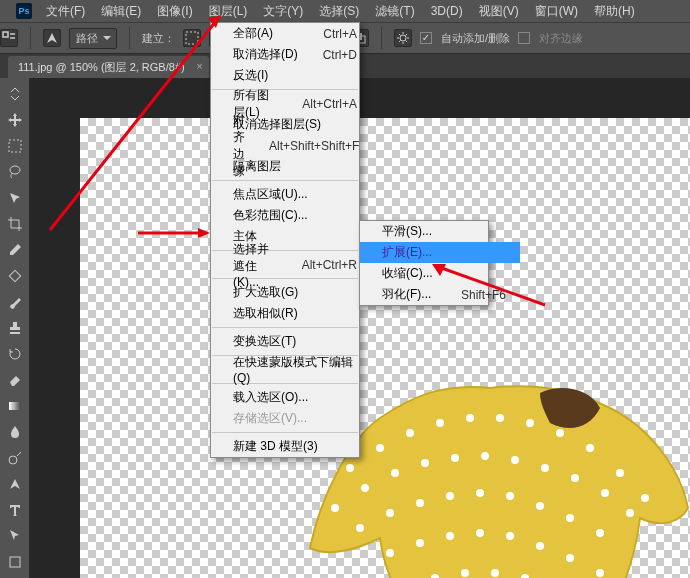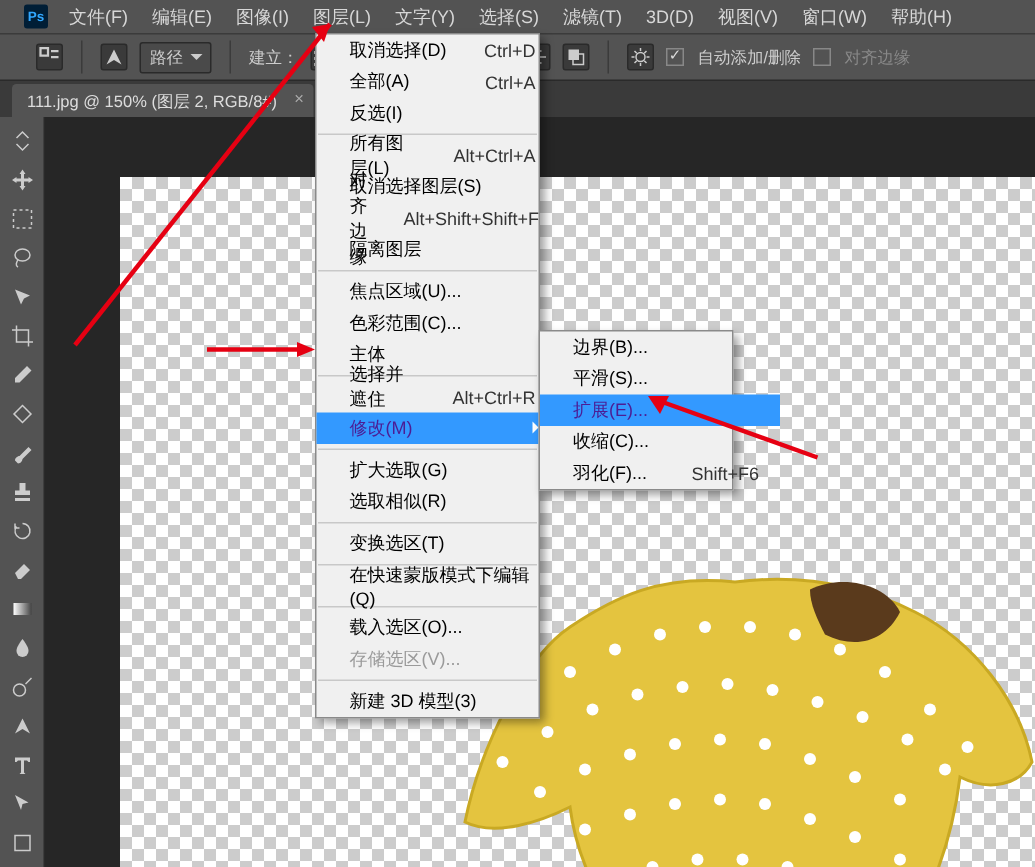--- a/index.html
+++ b/index.html
@@ -1,20 +1,20 @@
 <!DOCTYPE html>
 <html><head>
 <meta charset="utf-8">
 <style>
   * { margin: 0; padding: 0; box-sizing: border-box; font-family: "Microsoft YaHei", sans-serif; }
   body { width: 690px; height: 578px; background: #535353; overflow: hidden; position: relative; }
   .menubar { height: 22px; background: #535353; color: #d7d7d7; display: flex; align-items: center; font-size: 12px; padding-left: 14px; }
   .ps-icon { width: 16px; height: 16px; background: #001e36; color: #31a8ff; font-size: 9px; font-weight: bold; display: flex; align-items: center; justify-content: center; border-radius: 2px; margin: 0 6px 0 2px; }
   .menubar-item { padding: 0 8px; height: 22px; line-height: 22px; cursor: default; }
-  .optbar { height: 32px; background: #535353; border-top: 1px solid #3b3b3b; border-bottom: 1px solid #2a2a2a; display: flex; align-items: center; color: #ccc; font-size: 11px; padding-left: 24px; gap: 8px; }
+  .optbar { height: 32px; background: #535353; border-top: 1px solid #3b3b3b; border-bottom: 1px solid #2a2a2a; display: flex; align-items: center; color: #ccc; font-size: 11px; padding-left: 0; gap: 8px; }
   .opt-icon { width: 18px; height: 18px; background: #3a3a3a; border: 1px solid #2a2a2a; border-radius: 2px; display: flex; align-items: center; justify-content: center; }
   .opt-sep { width: 1px; height: 22px; background: #3b3b3b; margin: 0 4px; }
   .opt-dd { background: #4a4a4a; border: 1px solid #2a2a2a; padding: 2px 18px 2px 6px; position: relative; border-radius: 2px; }
   .opt-dd::after { content: ""; position: absolute; right: 5px; top: 7px; border: 4px solid transparent; border-top-color: #ccc; }
   .opt-label { color: #ccc; }
   .chk { width: 12px; height: 12px; border: 1px solid #888; display: inline-flex; align-items: center; justify-content: center; margin-right: 4px; }
   .chk.checked::after { content: "✓"; color: #ddd; font-size: 10px; line-height: 1; }
   .opt-group { display: flex; align-items: center; gap: 5px; }
   .tabbar { height: 24px; background: #3a3a3a; display: flex; align-items: flex-end; padding-left: 8px; }
   .doc-tab { height: 22px; background: #535353; color: #ddd; font-size: 11px; padding: 4px 24px 0 10px; position: relative; border-radius: 3px 3px 0 0; }
@@ -310,28 +310,28 @@
             <circle cx="185" cy="270" r="4"></circle>
             <circle cx="215" cy="272" r="4"></circle>
         </g>
       </svg>
     </div>
   </div>
 </div>
 
 <div class="menu main-menu">
   <div class="menu-row">
+      <span>全部(A)</span>
+      <span class="sc">Ctrl+A</span>
+    </div>
+  <div class="menu-row">
       <span>取消选择(D)</span>
       <span class="sc">Ctrl+D</span>
     </div>
   <div class="menu-row">
-      <span>全部(A)</span>
-      <span class="sc">Ctrl+A</span>
-    </div>
-  <div class="menu-row">
       <span>反选(I)</span>
     </div>
   <div class="menu-sep"></div>
   <div class="menu-row">
       <span>所有图层(L)</span>
       <span class="sc">Alt+Ctrl+A</span>
     </div>
   <div class="menu-row">
       <span>取消选择图层(S)</span>
     </div>
@@ -350,23 +350,20 @@
       <span>色彩范围(C)...</span>
     </div>
   <div class="menu-row">
       <span>主体</span>
     </div>
   <div class="menu-sep"></div>
   <div class="menu-row">
       <span>选择并遮住(K)...</span>
       <span class="sc">Alt+Ctrl+R</span>
     </div>
-  <div class="menu-row hl has-sub">
-      <span>修改(M)</span>
-    </div>
   <div class="menu-sep"></div>
   <div class="menu-row">
       <span>扩大选取(G)</span>
     </div>
   <div class="menu-row">
       <span>选取相似(R)</span>
     </div>
   <div class="menu-sep"></div>
   <div class="menu-row">
       <span>变换选区(T)</span>
@@ -382,23 +379,20 @@
   <div class="menu-row disabled">
       <span>存储选区(V)...</span>
     </div>
   <div class="menu-sep"></div>
   <div class="menu-row">
       <span>新建 3D 模型(3)</span>
     </div>
 </div>
 
 <div class="menu sub-menu">
-  <div class="menu-row">
-      <span>边界(B)...</span>
-    </div>
   <div class="menu-row">
       <span>平滑(S)...</span>
     </div>
   <div class="menu-row hl">
       <span>扩展(E)...</span>
     </div>
   <div class="menu-row">
       <span>收缩(C)...</span>
     </div>
   <div class="menu-row">

